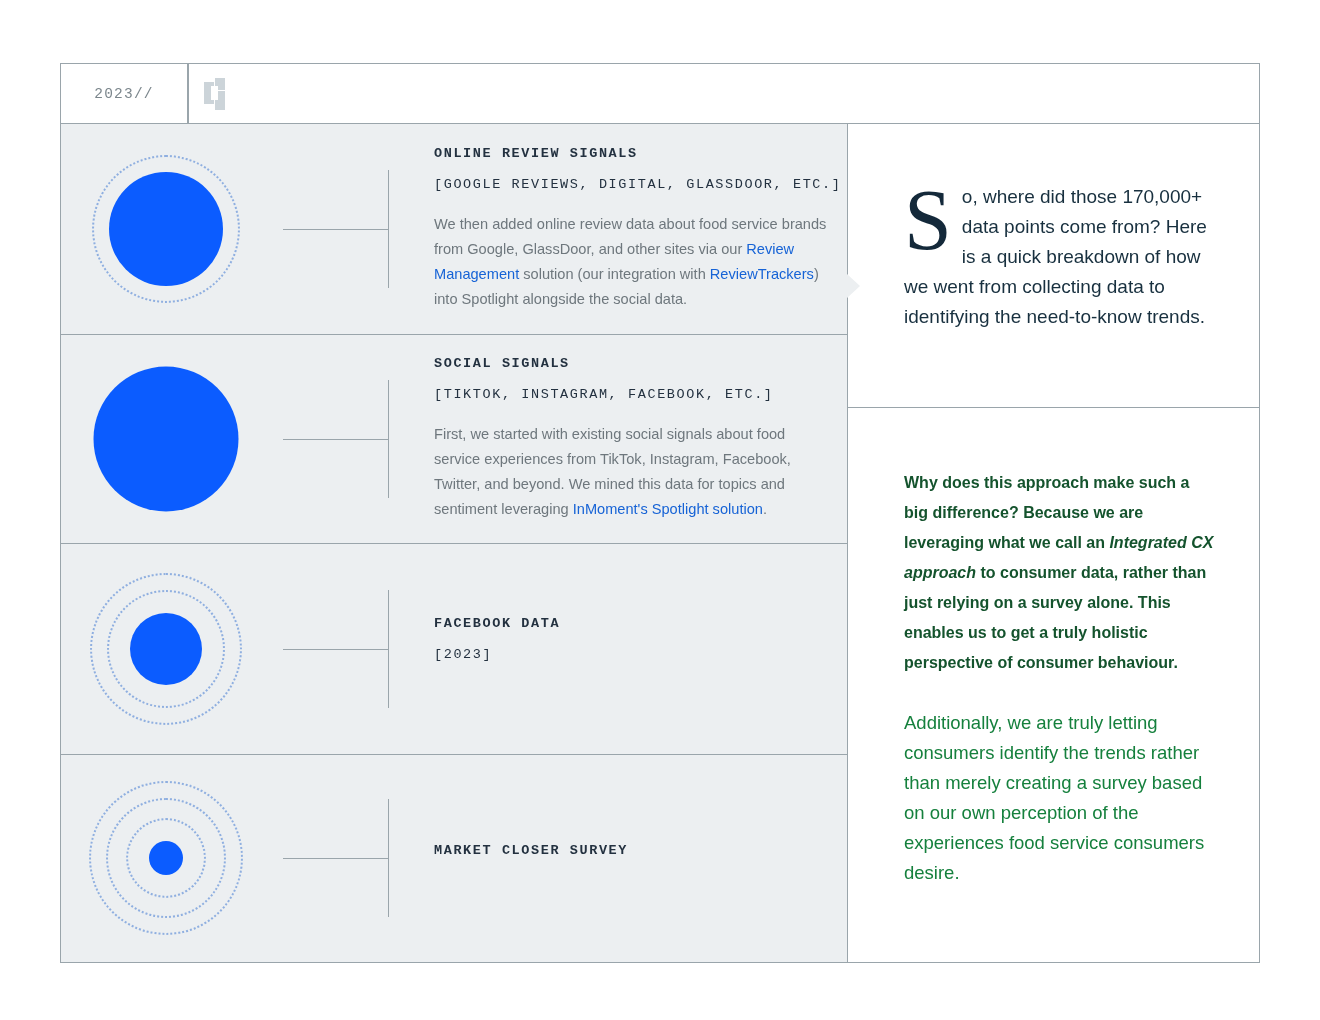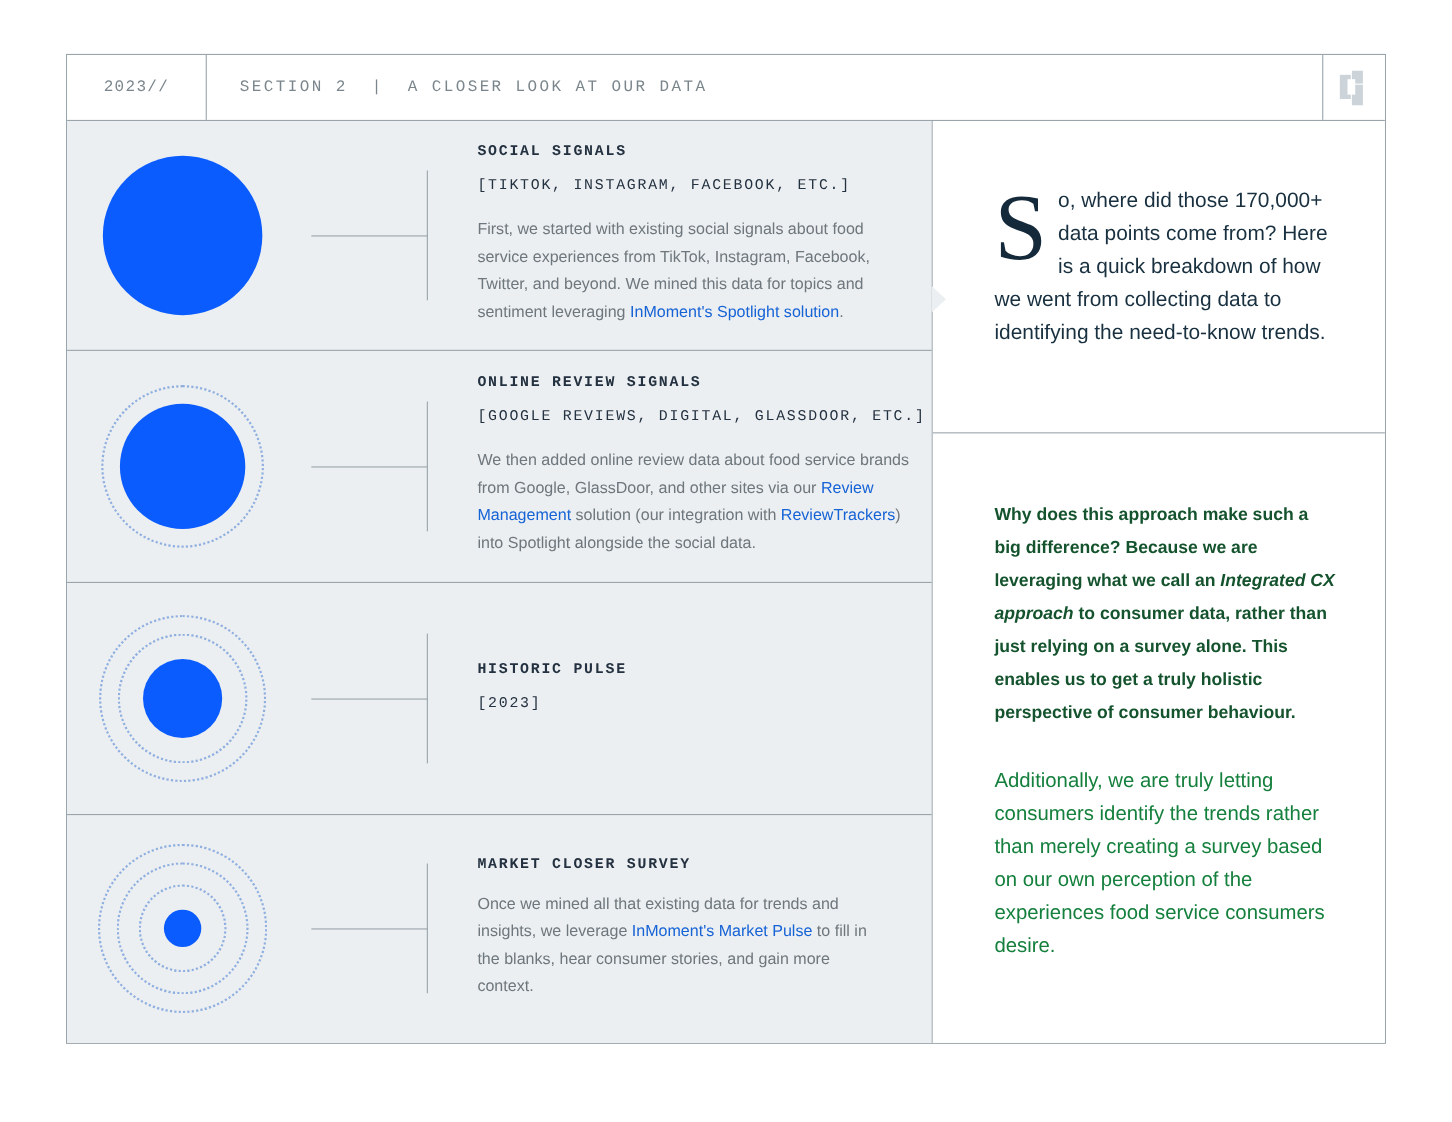--- a/index.html
+++ b/index.html
@@ -13,21 +13,21 @@
   }
   body {
     font-family: "Liberation Sans", sans-serif;
     -webkit-font-smoothing: antialiased;
   }
 
   
   .page {
     position: absolute;
     left: 60px;
-    top: 49px;
+    top: 63px;
     width: 1200px;
     height: 900px;
     box-sizing: border-box;
     border: 1px solid #9aa5ab;
     background: #ffffff;
   }
 
   
   .header {
     position: relative;
@@ -273,113 +273,107 @@
   }
 </style>
 </head>
 <body>
 
 <div class="page">
 
   <div class="header">
     <div class="header-year">
       <span>2023//</span>
-    </div>
-    <div class="header-title">
-      <span>SECTION 2  |  A CLOSER LOOK AT OUR DATA</span>
     </div>
     <div class="header-logo">
       <svg class="logo-mark" width="30" height="32" viewBox="0 0 30 32">
         <rect x="2" y="4" width="10" height="22" fill="#ccd4d9"></rect>
         <rect x="13" y="0" width="10" height="12" fill="#ccd4d9"></rect>
         <rect x="13" y="13" width="10" height="19" fill="#ccd4d9"></rect>
         <rect x="9" y="8" width="7" height="14" fill="#ffffff"></rect>
       </svg>
     </div>
   </div>
 
   <div class="body-split">
 
     <div class="left-col">
 
-      <div class="step step-1">
-        <div class="step-visual">
-          <div class="rings">
-            <div class="core" style="width:145px;height:145px;"></div>
-          </div>
-        </div>
-        <div class="connector">
-          <div class="h-line"></div>
-          <div class="v-line"></div>
-        </div>
-        <div class="step-text">
-          <p class="step-kicker">SOCIAL SIGNALS</p>
-          <p class="step-sub">[TIKTOK, INSTAGRAM, FACEBOOK, ETC.]</p>
-          <p class="step-body">
-            <span>First, we started with existing social signals about food service experiences from TikTok, Instagram, Facebook, Twitter, and beyond. We mined this data for topics and sentiment leveraging </span><a href="#">InMoment's Spotlight solution</a><span>.</span>
-          </p>
-        </div>
-      </div>
-
       <div class="step step-2">
         <div class="step-visual">
           <div class="rings">
             <div class="ring" style="width:148px;height:148px;"></div>
             <div class="core" style="width:114px;height:114px;"></div>
           </div>
         </div>
         <div class="connector">
           <div class="h-line"></div>
           <div class="v-line"></div>
         </div>
         <div class="step-text">
           <p class="step-kicker">ONLINE REVIEW SIGNALS</p>
           <p class="step-sub">[GOOGLE REVIEWS, DIGITAL, GLASSDOOR, ETC.]</p>
           <p class="step-body">
             <span>We then added online review data about food service brands from Google, GlassDoor, and other sites via our </span><a href="#">Review Management</a><span> solution (our integration with </span><a href="#">ReviewTrackers</a><span>) into Spotlight alongside the social data.</span>
+          </p>
+        </div>
+      </div>
+
+      <div class="step step-1">
+        <div class="step-visual">
+          <div class="rings">
+            <div class="core" style="width:145px;height:145px;"></div>
+          </div>
+        </div>
+        <div class="connector">
+          <div class="h-line"></div>
+          <div class="v-line"></div>
+        </div>
+        <div class="step-text">
+          <p class="step-kicker">SOCIAL SIGNALS</p>
+          <p class="step-sub">[TIKTOK, INSTAGRAM, FACEBOOK, ETC.]</p>
+          <p class="step-body">
+            <span>First, we started with existing social signals about food service experiences from TikTok, Instagram, Facebook, Twitter, and beyond. We mined this data for topics and sentiment leveraging </span><a href="#">InMoment's Spotlight solution</a><span>.</span>
           </p>
         </div>
       </div>
 
       <div class="step step-3">
         <div class="step-visual">
           <div class="rings">
             <div class="ring" style="width:152px;height:152px;"></div>
             <div class="ring" style="width:118px;height:118px;"></div>
             <div class="core" style="width:72px;height:72px;"></div>
           </div>
         </div>
         <div class="connector">
           <div class="h-line"></div>
           <div class="v-line"></div>
         </div>
         <div class="step-text">
-          <p class="step-kicker">HISTORIC PULSE</p>
+          <p class="step-kicker">FACEBOOK DATA</p>
           <p class="step-sub">[2023]</p>
         </div>
       </div>
 
       <div class="step step-4">
         <div class="step-visual">
           <div class="rings">
             <div class="ring" style="width:154px;height:154px;"></div>
             <div class="ring" style="width:120px;height:120px;"></div>
             <div class="ring" style="width:80px;height:80px;"></div>
             <div class="core" style="width:34px;height:34px;"></div>
           </div>
         </div>
         <div class="connector">
           <div class="h-line"></div>
           <div class="v-line"></div>
         </div>
         <div class="step-text">
           <p class="step-kicker">MARKET CLOSER SURVEY</p>
-          <p class="step-body">
-            <span>Once we mined all that existing data for trends and insights, we leverage </span><a href="#">InMoment's Market Pulse</a><span> to fill in the blanks, hear consumer stories, and gain more context.</span>
-          </p>
         </div>
       </div>
 
     </div>
 
     <div class="right-col">
       <div class="notch-edge"></div>
       <div class="notch"></div>
 
       <div class="intro-pane">

